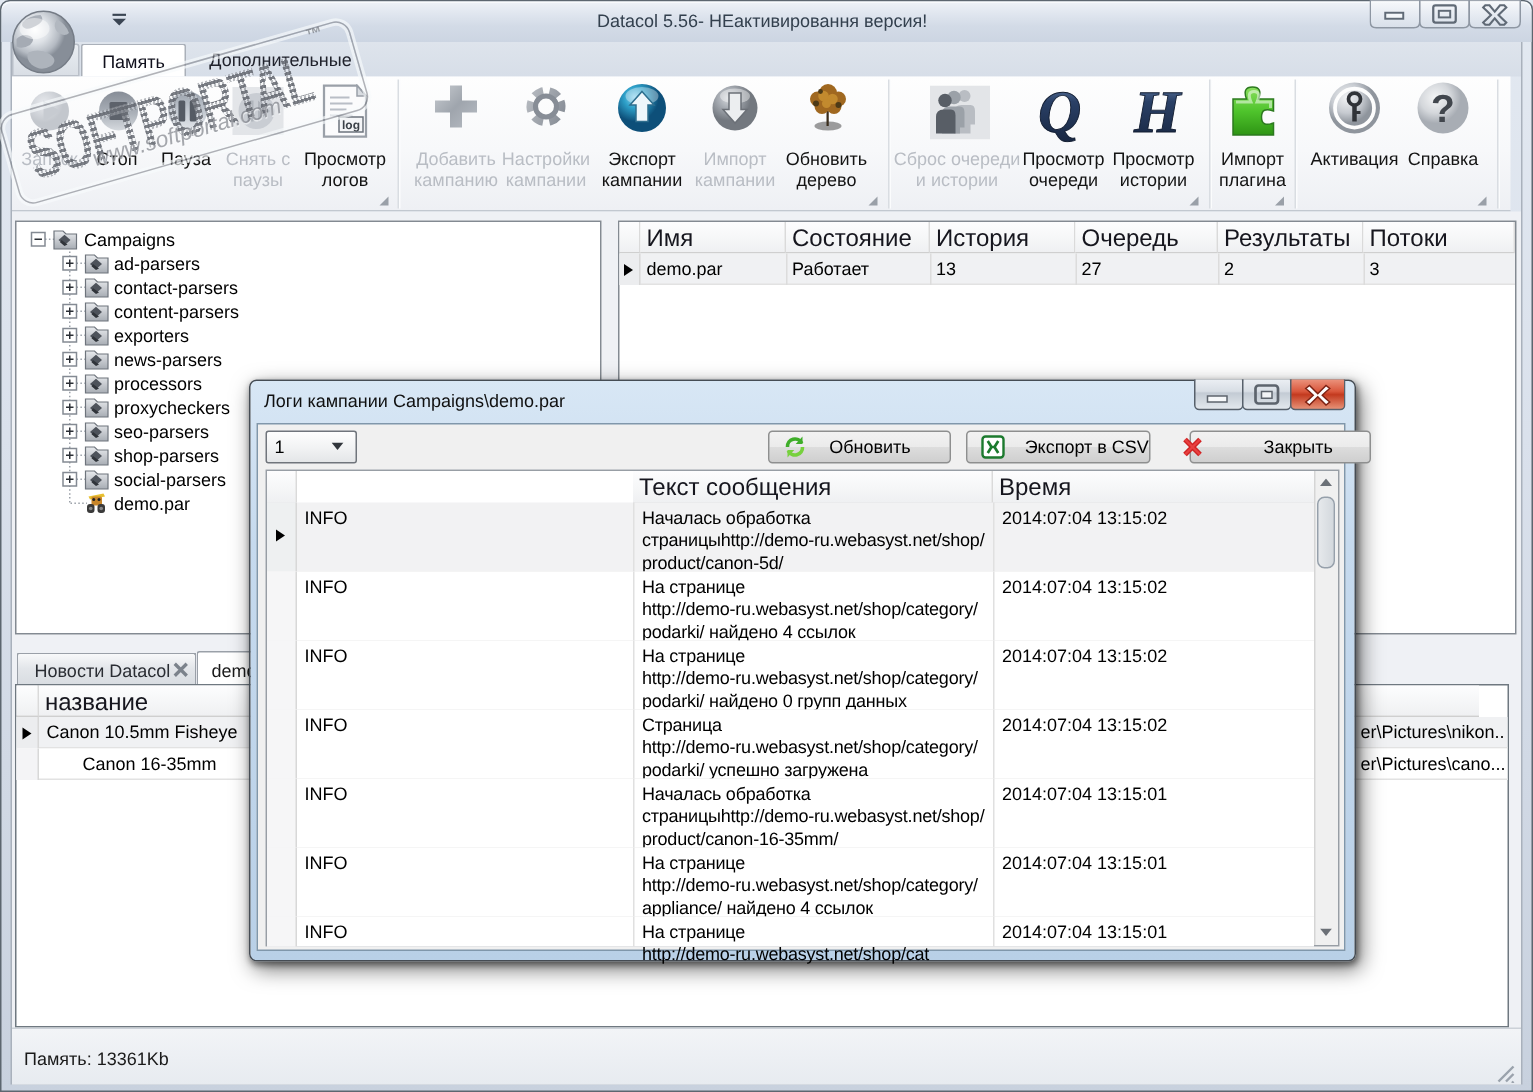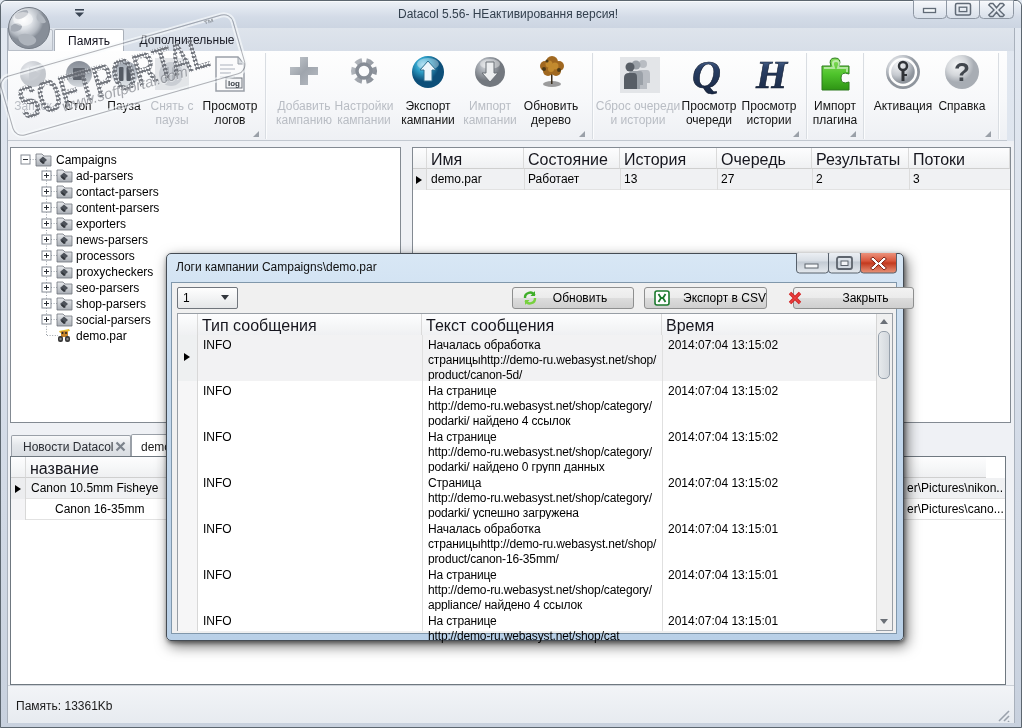--- a/index.html
+++ b/index.html
@@ -552,21 +552,20 @@
  </svg>
  <div class="dbtn" style="left:611px; top:34px; width:121px; padding-left:24px;margin-left:16px;">Закрыть</div>
  <svg style="position:absolute; left:621px; top:37px;" width="16" height="16">
   <path d="M3 3 L13 13 M13 3 L3 13" stroke="#cf2222" stroke-width="3.4"></path>
   <path d="M3 3 L13 13 M13 3 L3 13" stroke="#e84040" stroke-width="1.6"></path>
  </svg>
 
  <div style="position:absolute; left:11px; top:60px; width:716px; height:318px; background:#fff; border:1px solid #989ea5;"></div>
 
  <div class="hcell" style="left:12px; top:61px; width:20px; height:22px;"></div>
- <div class="hcell" style="left:32px; top:61px; width:224px; height:22px;">Тип сообщения</div>
  <div class="hcell" style="left:256px; top:61px; width:240px; height:22px;">Текст сообщения</div>
  <div class="hcell" style="left:496px; top:61px; width:214px; height:22px; border-right:none;">Время</div>
 
  <div id="logrows">
 <div style="position:absolute; left:12px; top:82px; width:698px; height:46px; background:#f2f2f3;"></div>
 <div style="position:absolute; left:12px; top:82px; width:20px; height:46px; background:#eef0f1; border-right:1px solid #d8d8d8;"></div>
 <div class="marker" style="left:18px; top:100px; border-left-color:#000;"></div>
 <div style="position:absolute; left:37px; top:85px; font-size:12px; color:#000;">INFO</div>
 <div style="position:absolute; left:262px; top:85px; width:233px; font-size:12px; letter-spacing:-.15px; line-height:15px; color:#000; white-space:nowrap; overflow:hidden;">Началась обработка<br>страницыhttp://demo-ru.webasyst.net/shop/<br>product/canon-5d/</div>
 <div style="position:absolute; left:502px; top:85px; font-size:12px; color:#000;">2014:07:04 13:15:02</div>

